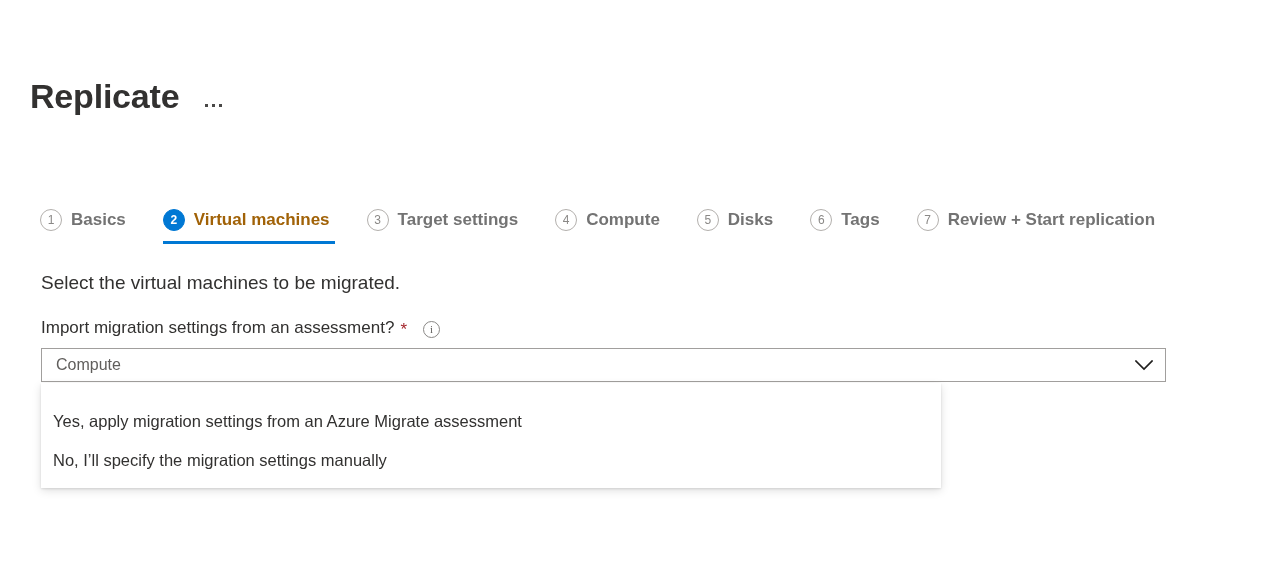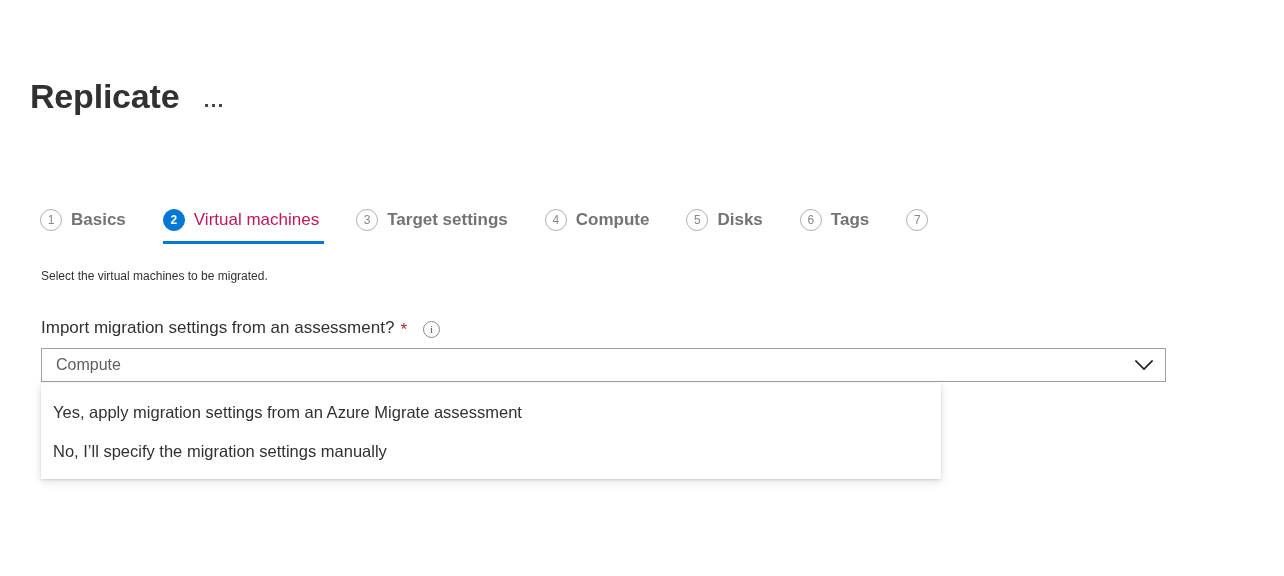--- a/index.html
+++ b/index.html
@@ -99,37 +99,37 @@
     background: #0078d4;
     color: #ffffff;
     border: 1.3px solid #0078d4;
     font-weight: 600;
   }
   .tab-label {
     font-size: 17px;
     line-height: 22px;
   }
   .tab.inactive .tab-label { color: #737373; font-weight: 700; }
-  .tab.active .tab-label { color: #be185d; font-weight: 400; }
+  .tab.active .tab-label { color: #a16207; font-weight: 700; }
   .tab.active::after {
     content: "";
     position: absolute;
     left: 0;
     right: 8px;
     bottom: -6px;
     height: 3px;
     background: #0078d4;
   }
 
   
   .description {
     position: absolute;
     left: 41px;
-    top: 265px;
-    font-size: 12px;
+    top: 272px;
+    font-size: 19px;
     color: #323130;
     line-height: 22px;
   }
 
   .field-label-row {
     position: absolute;
     left: 41px;
     top: 317px;
     display: flex;
     align-items: center;
@@ -198,21 +198,21 @@
   }
 
   
   .dropdown-panel {
     position: absolute;
     left: 41px;
     top: 383px;
     width: 900px;
     background: #ffffff;
     box-shadow: 0 3.2px 9px 0 rgba(0,0,0,0.13), 0 0.6px 2px 0 rgba(0,0,0,0.11);
-    padding: 9px 0 9px 0;
+    padding: 18px 0 9px 0;
     z-index: 20;
   }
   .dropdown-option {
     height: 39px;
     display: flex;
     align-items: center;
     padding-left: 12px;
     font-size: 16.5px;
     color: #323130;
     line-height: 22px;
@@ -261,20 +261,21 @@
       <span class="tab-label">Disks</span>
     </div>
 
     <div class="tab inactive">
       <span class="step-badge">6</span>
       <span class="tab-label">Tags</span>
     </div>
 
     <div class="tab inactive">
       <span class="step-badge">7</span>
+      <span class="tab-label">Review + Start replication</span>
     </div>
 
   </div>
 
   <div class="description">Select the virtual machines to be migrated.</div>
 
   <div class="field-label-row">
     <span class="field-label">Import migration settings from an assessment?</span>
     <span class="required-star">*</span>
     <span class="info-icon">i</span>

